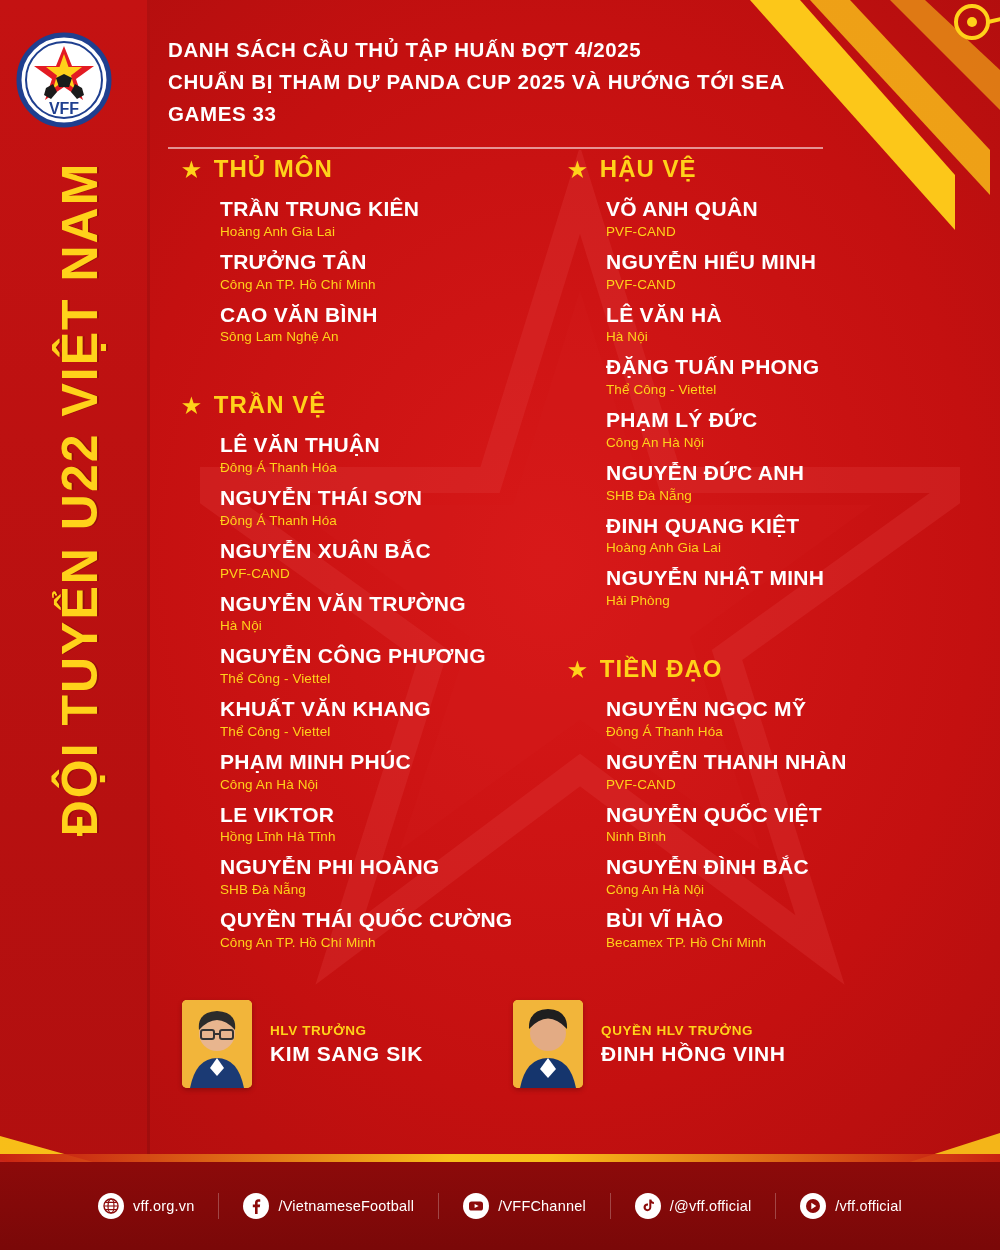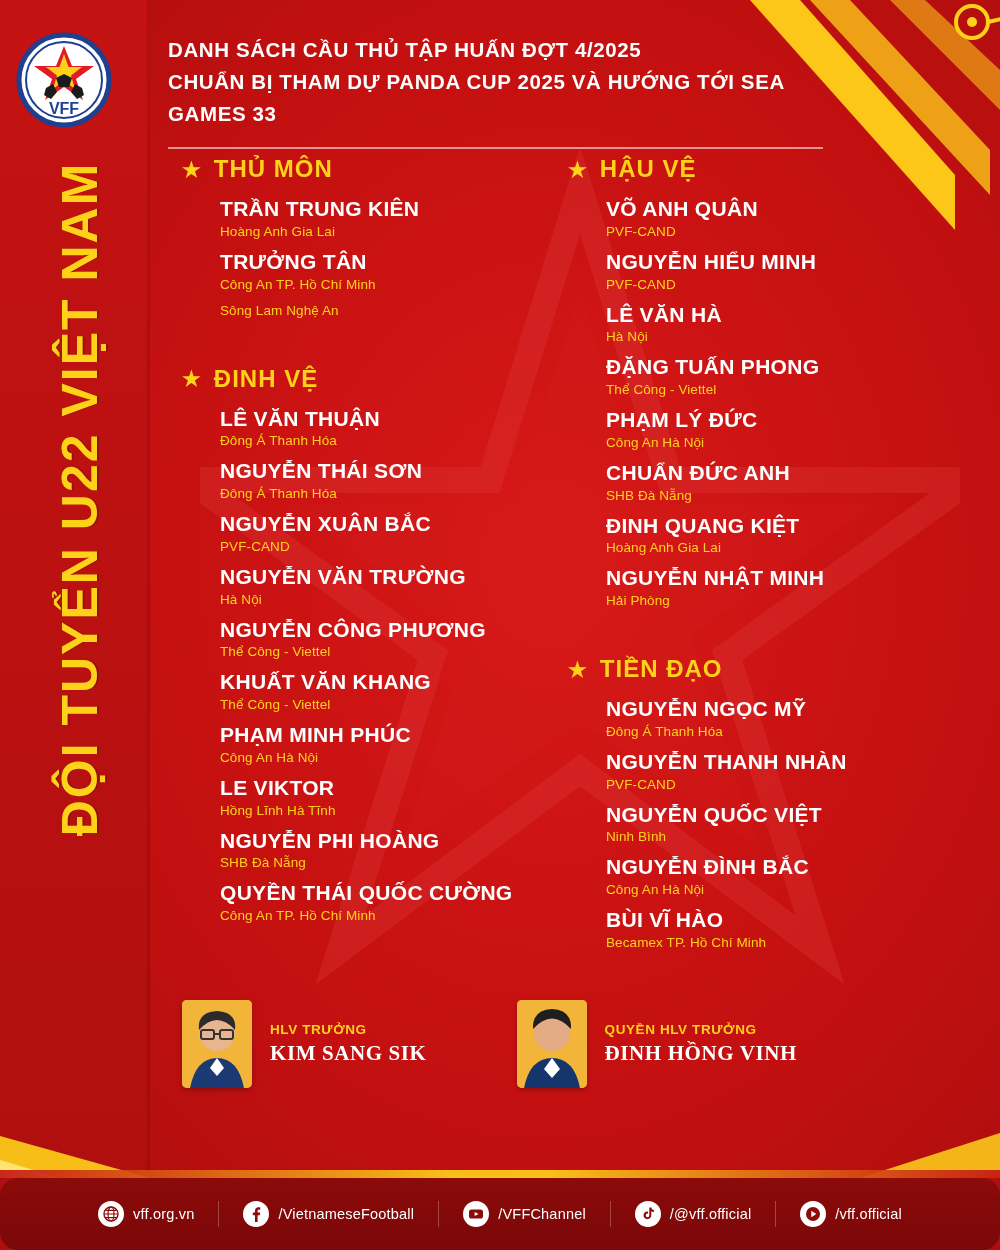--- a/index.html
+++ b/index.html
@@ -103,27 +103,27 @@
   .coaches { position: absolute; left: 182px; top: 1000px; width: 790px; display: flex; gap: 90px; }
   .coach { display: flex; align-items: center; gap: 18px; }
   .coach .photo {
     width: 70px; height: 88px; border-radius: 5px; overflow: hidden;
     background: linear-gradient(180deg,#ffd54a 0%, #f0a92a 100%);
     position: relative; flex: none;
     box-shadow: 0 2px 5px rgba(0,0,0,.25);
   }
   .coach .photo svg { position: absolute; inset: 0; width: 100%; height: 100%; }
   .coach .role { color: #ffd21a; font-size: 13.5px; font-weight: bold; letter-spacing: .6px; }
-  .coach .cname { color: #ffffff; font-size: 21px; font-weight: bold; letter-spacing: .6px; margin-top: 4px; font-family: Liberation Serif, serif; }
+  .coach .cname { color: #ffffff; font-size: 21px; font-weight: bold; letter-spacing: .6px; margin-top: 4px; }
 
   
   .footer {
-    position: absolute; left: 0; right: 0; bottom: 0; height: 72px;
+    position: absolute; left: 0; right: 0; bottom: 0; height: 88px;
     background: linear-gradient(180deg,#8c0a0a 0%, #7a0808 100%);
-    display: flex; align-items: center; justify-content: center; gap: 0; border-radius: 18px;
+    display: flex; align-items: center; justify-content: center; gap: 0;
   }
   .fstripe { position: absolute; left: 0; right: 0; top: -8px; height: 8px;
     background: linear-gradient(90deg,#c41212 0%, #ffd21a 45%, #ffd21a 55%, #c41212 100%); opacity:.9; }
   .fitem { display: flex; align-items: center; gap: 9px; padding: 0 24px; }
   .fitem .ficon {
     width: 26px; height: 26px; border-radius: 50%;
     background: #ffffff;
     display: flex; align-items: center; justify-content: center;
     flex: none;
   }
@@ -202,30 +202,31 @@
         </div>
         <div class="player">
           <div class="p-name">TRẦN TRUNG KIÊN</div>
           <div class="p-club">Hoàng Anh Gia Lai</div>
         </div>
         <div class="player">
           <div class="p-name">TRƯỞNG TÂN</div>
           <div class="p-club">Công An TP. Hồ Chí Minh</div>
         </div>
         <div class="player">
+          <div class="p-name">CAO VĂN BÌNH</div>
           <div class="p-club">Sông Lam Nghệ An</div>
         </div>
       </div>
 
       <div class="gap"></div>
 
       <div>
         <div class="sec-title">
           <span class="star">★</span>
-          <span>ĐINH VỆ</span>
+          <span>TRẦN VỆ</span>
         </div>
         <div class="player">
           <div class="p-name">LÊ VĂN THUẬN</div>
           <div class="p-club">Đông Á Thanh Hóa</div>
         </div>
         <div class="player">
           <div class="p-name">NGUYỄN THÁI SƠN</div>
           <div class="p-club">Đông Á Thanh Hóa</div>
         </div>
         <div class="player">
@@ -285,21 +286,21 @@
         </div>
         <div class="player">
           <div class="p-name">ĐẶNG TUẤN PHONG</div>
           <div class="p-club">Thể Công - Viettel</div>
         </div>
         <div class="player">
           <div class="p-name">PHẠM LÝ ĐỨC</div>
           <div class="p-club">Công An Hà Nội</div>
         </div>
         <div class="player">
-          <div class="p-name">CHUẨN ĐỨC ANH</div>
+          <div class="p-name">NGUYỄN ĐỨC ANH</div>
           <div class="p-club">SHB Đà Nẵng</div>
         </div>
         <div class="player">
           <div class="p-name">ĐINH QUANG KIỆT</div>
           <div class="p-club">Hoàng Anh Gia Lai</div>
         </div>
         <div class="player">
           <div class="p-name">NGUYỄN NHẬT MINH</div>
           <div class="p-club">Hải Phòng</div>
         </div>

